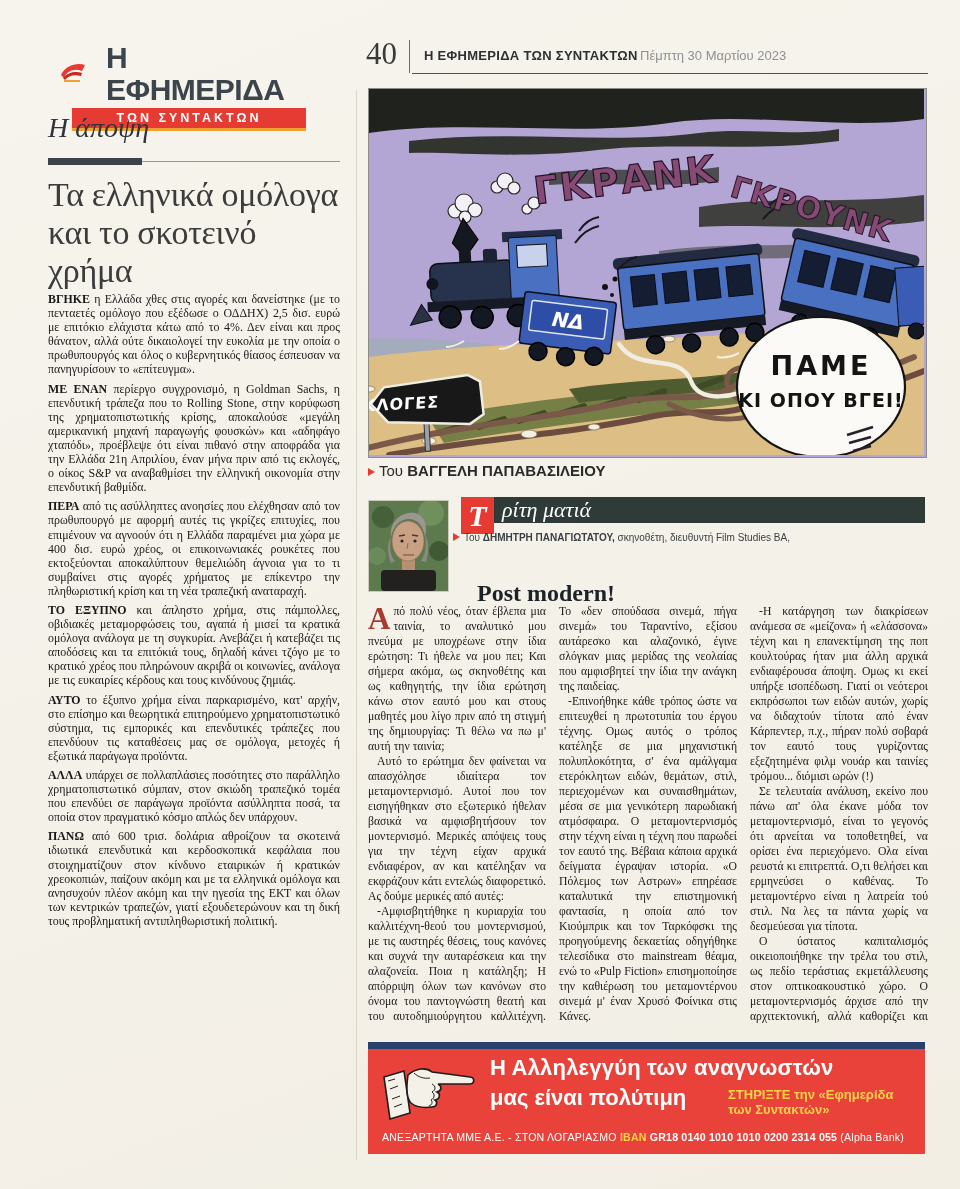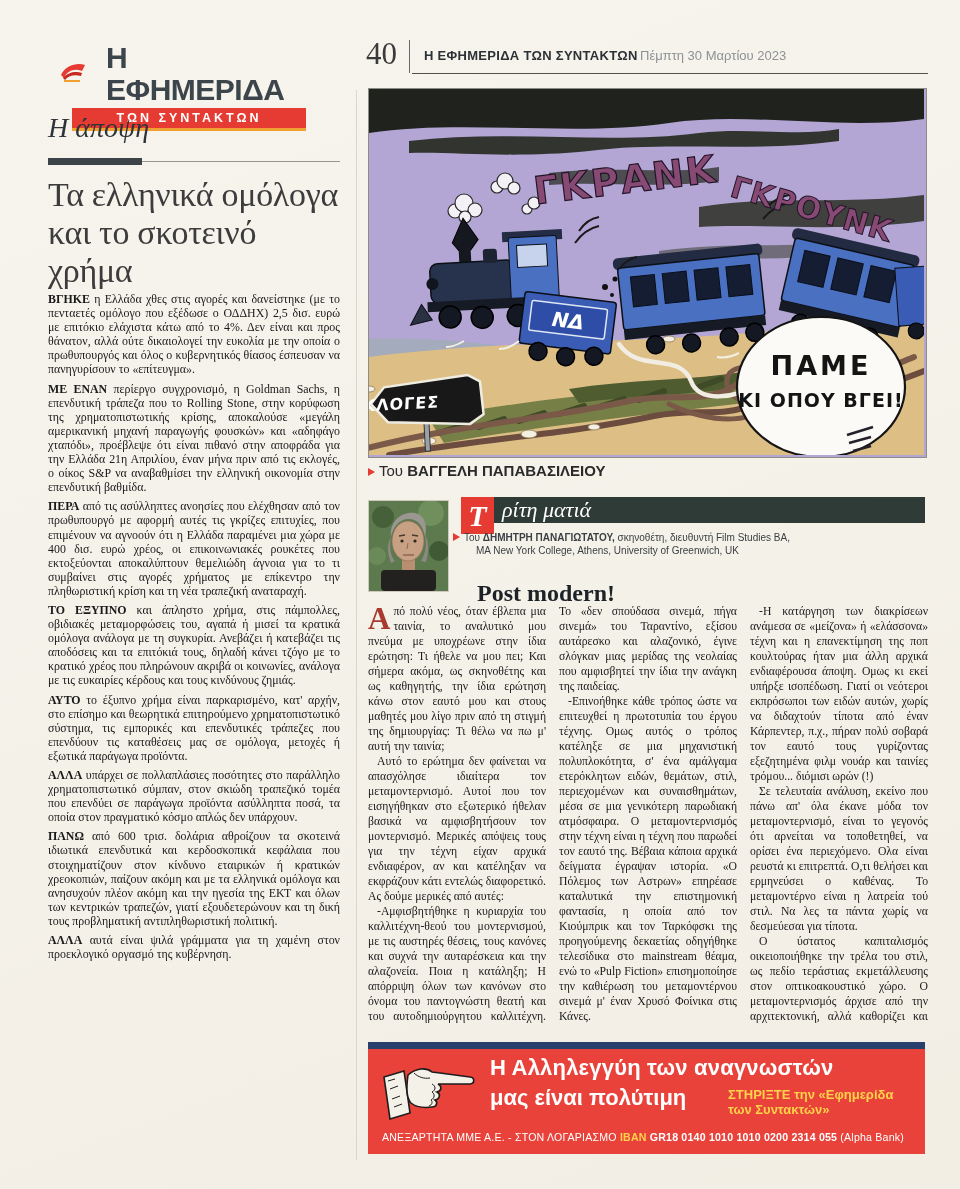--- a/index.html
+++ b/index.html
@@ -131,21 +131,20 @@
   <h1 class="opinion-headline" style="margin:0;font-weight:normal;">Τα ελληνικά ομόλογα και το σκοτεινό χρήμα</h1>
 
   <div class="opinion-body">
     <p><span class="lead">ΒΓΗΚΕ</span><span> η Ελλάδα χθες στις αγορές και δανείστηκε (με το πενταετές ομόλογο που εξέδωσε ο ΟΔΔΗΧ) 2,5 δισ. ευρώ με επιτόκιο ελάχιστα κάτω από το 4%. Δεν είναι και προς θάνατον, αλλά ούτε δικαιολογεί την ευκολία με την οποία ο πρωθυπουργός και όλος ο κυβερνητικός θίασος έσπευσαν να πανηγυρίσουν το «επίτευγμα».</span></p>
     <p><span class="lead">ΜΕ ΕΝΑΝ</span><span> περίεργο συγχρονισμό, η Goldman Sachs, η επενδυτική τράπεζα που το Rolling Stone, στην κορύφωση της χρηματοπιστωτικής κρίσης, αποκαλούσε «μεγάλη αμερικανική μηχανή παραγωγής φουσκών» και «αδηφάγο χταπόδι», προέβλεψε ότι είναι πιθανό στην αποφράδα για την Ελλάδα 21η Απριλίου, έναν μήνα πριν από τις εκλογές, ο οίκος S&amp;P να αναβαθμίσει την ελληνική οικονομία στην επενδυτική βαθμίδα.</span></p>
     <p><span class="lead">ΠΕΡΑ</span><span> από τις ασύλληπτες ανοησίες που ελέχθησαν από τον πρωθυπουργό με αφορμή αυτές τις γκρίζες επιτυχίες, που επιμένουν να αγνοούν ότι η Ελλάδα παραμένει μια χώρα με 400 δισ. ευρώ χρέος, οι επικοινωνιακές ρουκέτες που εκτοξεύονται αποκαλύπτουν θεμελιώδη άγνοια για το τι συμβαίνει στις αγορές χρήματος με επίκεντρο την πληθωριστική κρίση και τη νέα τραπεζική αναταραχή.</span></p>
     <p><span class="lead">ΤΟ ΕΞΥΠΝΟ</span><span> και άπληστο χρήμα, στις πάμπολλες, οβιδιακές μεταμορφώσεις του, αγαπά ή μισεί τα κρατικά ομόλογα ανάλογα με τη συγκυρία. Ανεβάζει ή κατεβάζει τις αποδόσεις και τα επιτόκιά τους, δηλαδή κάνει τζόγο με το κρατικό χρέος που πληρώνουν ακριβά οι κοινωνίες, ανάλογα με τις ευκαιρίες κέρδους και τους κινδύνους ζημιάς.</span></p>
     <p><span class="lead">ΑΥΤΟ</span><span> το έξυπνο χρήμα είναι παρκαρισμένο, κατ' αρχήν, στο επίσημο και θεωρητικά επιτηρούμενο χρηματοπιστωτικό σύστημα, τις εμπορικές και επενδυτικές τράπεζες που επενδύουν τις καταθέσεις μας σε ομόλογα, μετοχές ή εξωτικά παράγωγα προϊόντα.</span></p>
     <p><span class="lead">ΑΛΛΑ</span><span> υπάρχει σε πολλαπλάσιες ποσότητες στο παράλληλο χρηματοπιστωτικό σύμπαν, στον σκιώδη τραπεζικό τομέα που επενδύει σε παράγωγα προϊόντα ασύλληπτα ποσά, τα οποία στον πραγματικό κόσμο απλώς δεν υπάρχουν.</span></p>
     <p><span class="lead">ΠΑΝΩ</span><span> από 600 τρισ. δολάρια αθροίζουν τα σκοτεινά ιδιωτικά επενδυτικά και κερδοσκοπικά κεφάλαια που στοιχηματίζουν στον κίνδυνο εταιρικών ή κρατικών χρεοκοπιών, παίζουν ακόμη και με τα ελληνικά ομόλογα και ανησυχούν πλέον ακόμη και την ηγεσία της ΕΚΤ και όλων των κεντρικών τραπεζών, γιατί εξουδετερώνουν και τη δική τους προβληματική αντιπληθωριστική πολιτική.</span></p>
-    <p><span class="lead">ΑΛΛΑ</span><span> αυτά είναι ψιλά γράμματα για τη χαμένη στον προεκλογικό οργασμό της κυβέρνηση.</span></p>
   </div>
 
   <div class="cartoon">
     <svg width="555" height="366" viewBox="0 0 555 366">
 
       <rect width="555" height="366" fill="#b3a6d4"></rect>
       <path d="M0,0 H555 V30 C470,42 380,22 300,34 C210,48 90,30 0,44 Z" fill="#20231d"></path>
       <path d="M40,52 C140,40 240,56 330,44 C380,38 430,48 470,40 L470,52 C380,64 300,52 220,62 C140,70 80,62 40,64 Z" fill="#262a21" opacity=".92"></path>
       <path d="M180,84 C240,76 300,86 350,78 L350,92 C290,100 230,92 180,96 Z" fill="#2b2e24" opacity=".75"></path>
       <path d="M330,118 C400,106 480,116 555,106 L555,132 C470,144 390,134 330,138 Z" fill="#2b2e24" opacity=".85"></path>
@@ -340,21 +339,20 @@
   <div class="tl-banner"></div>
   <div class="tl-initial-box">
     <span class="tl-initial">Τ</span>
   </div>
   <div class="tl-banner-title">ρίτη ματιά</div>
   <div class="tl-byline">
     <div>
       <span class="tri"></span><span>Του</span>
       <span class="name">ΔΗΜΗΤΡΗ ΠΑΝΑΓΙΩΤΑΤΟΥ,</span><span> σκηνοθέτη, διευθυντή Film Studies BA,</span>
     </div>
-    <div class="line2">MA New York College, Athens, University of Greenwich, UK</div>
   </div>
   <h2 class="pm-headline" style="margin:16px;">Post modern!</h2>
 
   <div class="pm-body">
     <p class="pm-first"><span class="dropcap">Α</span><span>πό πολύ νέος, όταν έβλεπα μια ταινία, το αναλυτικό μου πνεύμα με υποχρέωνε στην ίδια ερώτηση: Τι ήθελε να μου πει; Και σήμερα ακόμα, ως σκηνοθέτης και ως καθηγητής, την ίδια ερώτηση κάνω στον εαυτό μου και στους μαθητές μου λίγο πριν από τη στιγμή της δημιουργίας: Τι θέλω να πω μ' αυτή την ταινία;</span></p>
     <p>Αυτό το ερώτημα δεν φαίνεται να απασχόλησε ιδιαίτερα τον μεταμοντερνισμό. Αυτοί που τον εισηγήθηκαν στο εξωτερικό ήθελαν βασικά να αμφισβητήσουν τον μοντερνισμό. Μερικές απόψεις τους για την τέχνη είχαν αρχικά ενδιαφέρον, αν και κατέληξαν να εκφράζουν κάτι εντελώς διαφορετικό. Ας δούμε μερικές από αυτές:</p>
     <p>-Αμφισβητήθηκε η κυριαρχία του καλλιτέχνη-θεού του μοντερνισμού, με τις αυστηρές θέσεις, τους κανόνες και συχνά την αυταρέσκεια και την αλαζονεία. Ποια η κατάληξη; Η απόρριψη όλων των κανόνων στο όνομα του παντογνώστη θεατή και του αυτοδημιούργητου καλλιτέχνη. Το «δεν σπούδασα σινεμά, πήγα σινεμά» του Ταραντίνο, εξίσου αυτάρεσκο και αλαζονικό, έγινε σλόγκαν μιας μερίδας της νεολαίας που αμφισβητεί την ίδια την ανάγκη της παιδείας.</p>
     <p>-Επινοήθηκε κάθε τρόπος ώστε να επιτευχθεί η πρωτοτυπία του έργου τέχνης. Ομως αυτός ο τρόπος κατέληξε σε μια μηχανιστική πολυπλοκότητα, σ' ένα αμάλγαμα ετερόκλητων ειδών, θεμάτων, στιλ, περιεχομένων και συναισθημάτων, μέσα σε μια γενικότερη παρωδιακή ατμόσφαιρα. Ο μεταμοντερνισμός στην τέχνη είναι η τέχνη που παρωδεί τον εαυτό της. Βέβαια κάποια αρχικά δείγματα έγραψαν ιστορία. «Ο Πόλεμος των Αστρων» επηρέασε καταλυτικά την επιστημονική φαντασία, η οποία από τον Κιούμπρικ και τον Ταρκόφσκι της προηγούμενης δεκαετίας οδηγήθηκε τελεσίδικα στο mainstream θέαμα, ενώ το «Pulp Fiction» επισημοποίησε την καθιέρωση του μεταμοντέρνου σινεμά μ' έναν Χρυσό Φοίνικα στις Κάνες.</p>
     <p>-Η κατάργηση των διακρίσεων ανάμεσα σε «μείζονα» ή «ελάσσονα» τέχνη και η επανεκτίμηση της ποπ κουλτούρας ήταν μια άλλη αρχικά ενδιαφέρουσα άποψη. Ομως κι εκεί υπήρξε ισοπέδωση. Γιατί οι νεότεροι εκπρόσωποι των ειδών αυτών, χωρίς να διδαχτούν τίποτα από έναν Κάρπεντερ, π.χ., πήραν πολύ σοβαρά τον εαυτό τους γυρίζοντας εξεζητημένα φιλμ νουάρ και ταινίες τρόμου... διόμισι ωρών (!)</p>
     <p>Σε τελευταία ανάλυση, εκείνο που πάνω απ' όλα έκανε μόδα τον μεταμοντερνισμό, είναι το γεγονός ότι αρνείται να τοποθετηθεί, να ορίσει ένα περιεχόμενο. Ολα είναι ρευστά κι επιτρεπτά. Ο,τι θελήσει και ερμηνεύσει ο καθένας. Το μεταμοντέρνο είναι η λατρεία τού στιλ. Να λες τα πάντα χωρίς να δεσμεύεσαι για τίποτα.</p>

